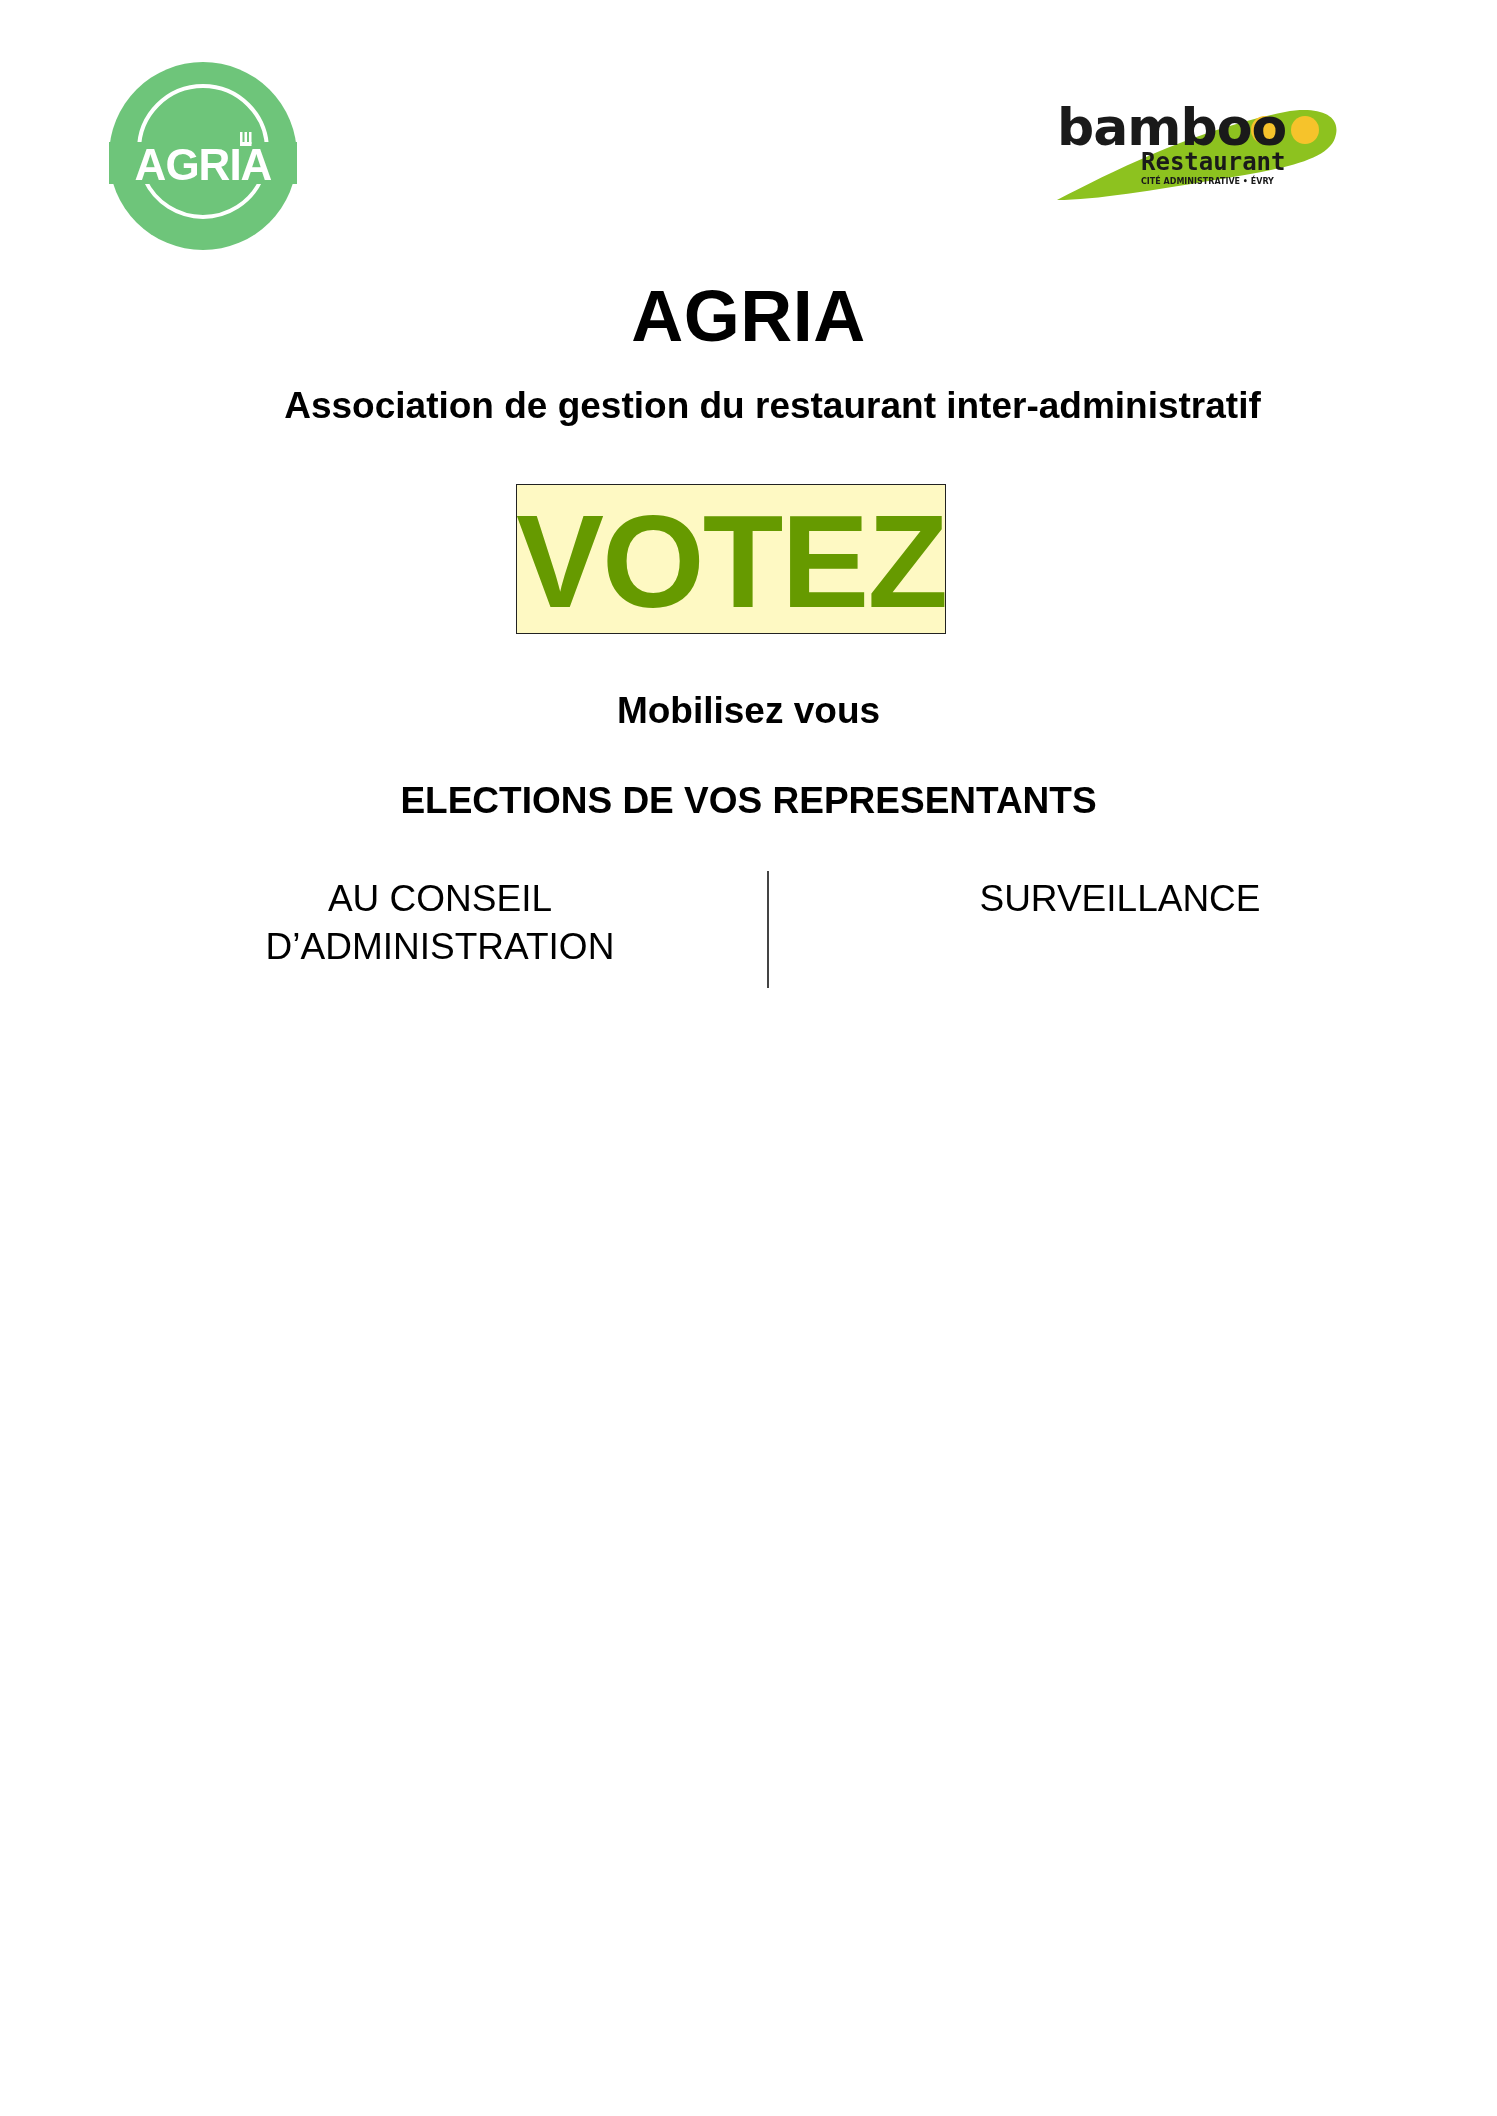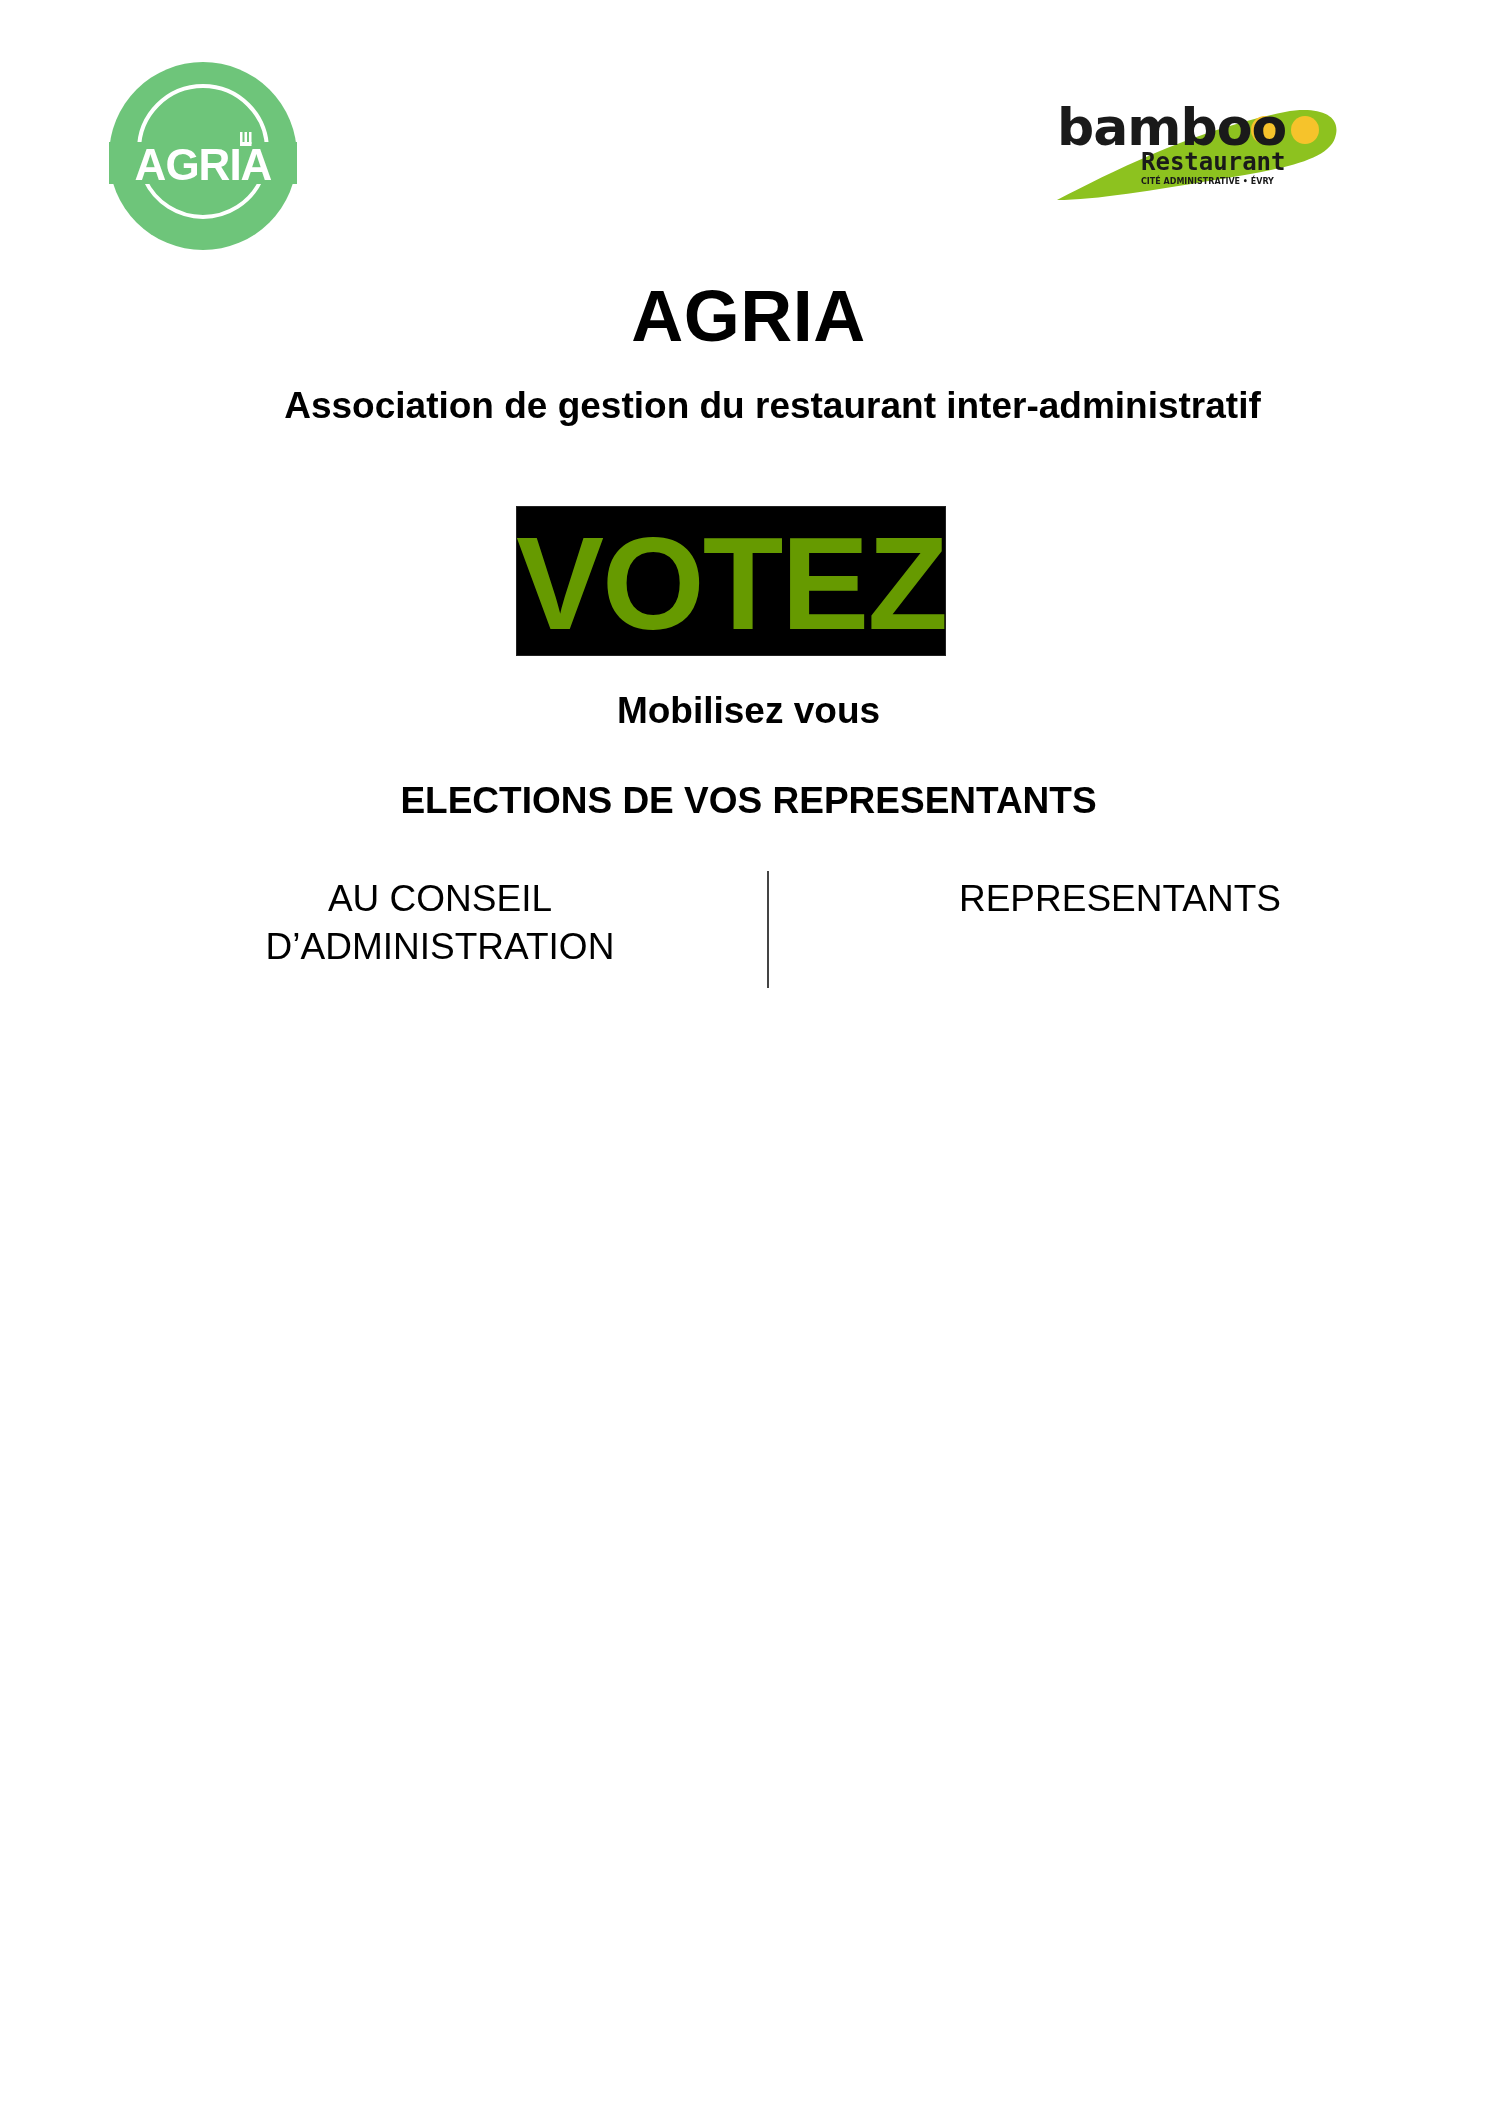--- a/index.html
+++ b/index.html
@@ -8,22 +8,22 @@
 
     .logo-agria { position: absolute; left: 109px; top: 62px; width: 188px; height: 188px; }
     .logo-bamboo { position: absolute; left: 1055px; top: 100px; width: 290px; height: 105px; }
 
     .title { position: absolute; left: 0; width: 1497px; text-align: center; font-weight: bold; }
     .t-agria { top: 275px; font-size: 72px; letter-spacing: 0.5px; }
     .t-sub { top: 385px; font-size: 37px; padding-left: 48px; }
 
     .vote-box {
       position: absolute; left: 516px; top: 484px; width: 430px; height: 150px;
-      border: 1.5px solid #222; background: #000000;
-      display: flex; align-items: center; justify-content: center; overflow: hidden; margin-top: 22px;
+      border: 1.5px solid #222; background: #fef9c3;
+      display: flex; align-items: center; justify-content: center; overflow: hidden;
     }
     .vote-text {
       font-weight: bold; font-size: 132px; line-height: 1; color: #669A00;
       letter-spacing: -2px; margin-top: 6px;
     }
 
     .t-mob { top: 690px; font-size: 37px; }
     .t-elec { top: 768px; font-size: 37px; margin-top: 12px; }
 
     .col { position: absolute; top: 875px; text-align: center; font-weight: normal; font-size: 37px; line-height: 48px; }
@@ -71,14 +71,14 @@
 
 <div class="title t-mob">Mobilisez vous</div>
 <div class="title t-elec">ELECTIONS DE VOS REPRESENTANTS</div>
 
 <div class="col col-left">
   <div>AU CONSEIL</div>
   <div>D’ADMINISTRATION</div>
 </div>
 <div class="divider"></div>
 <div class="col col-right">
-  <div>REPRESENTANTS</div>
+  <div>SURVEILLANCE</div>
 </div>
 
 </body></html>

